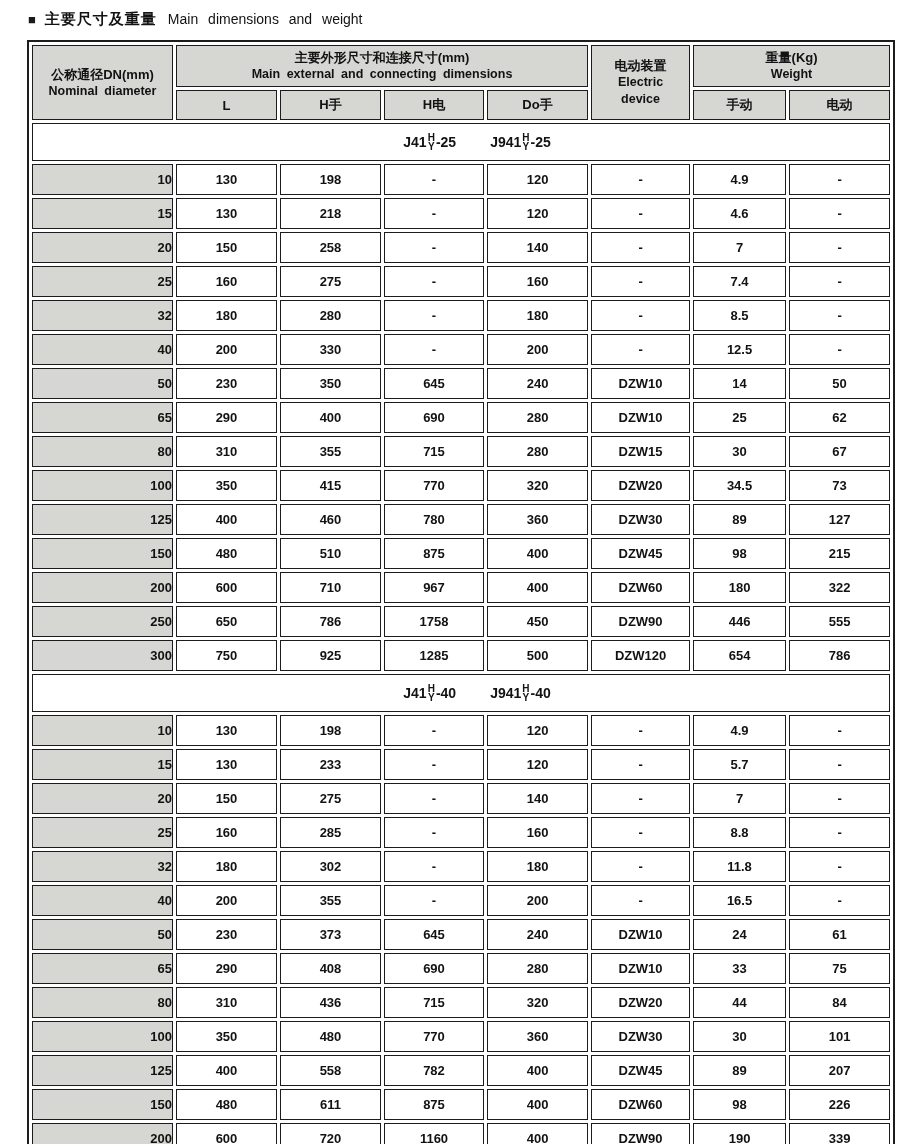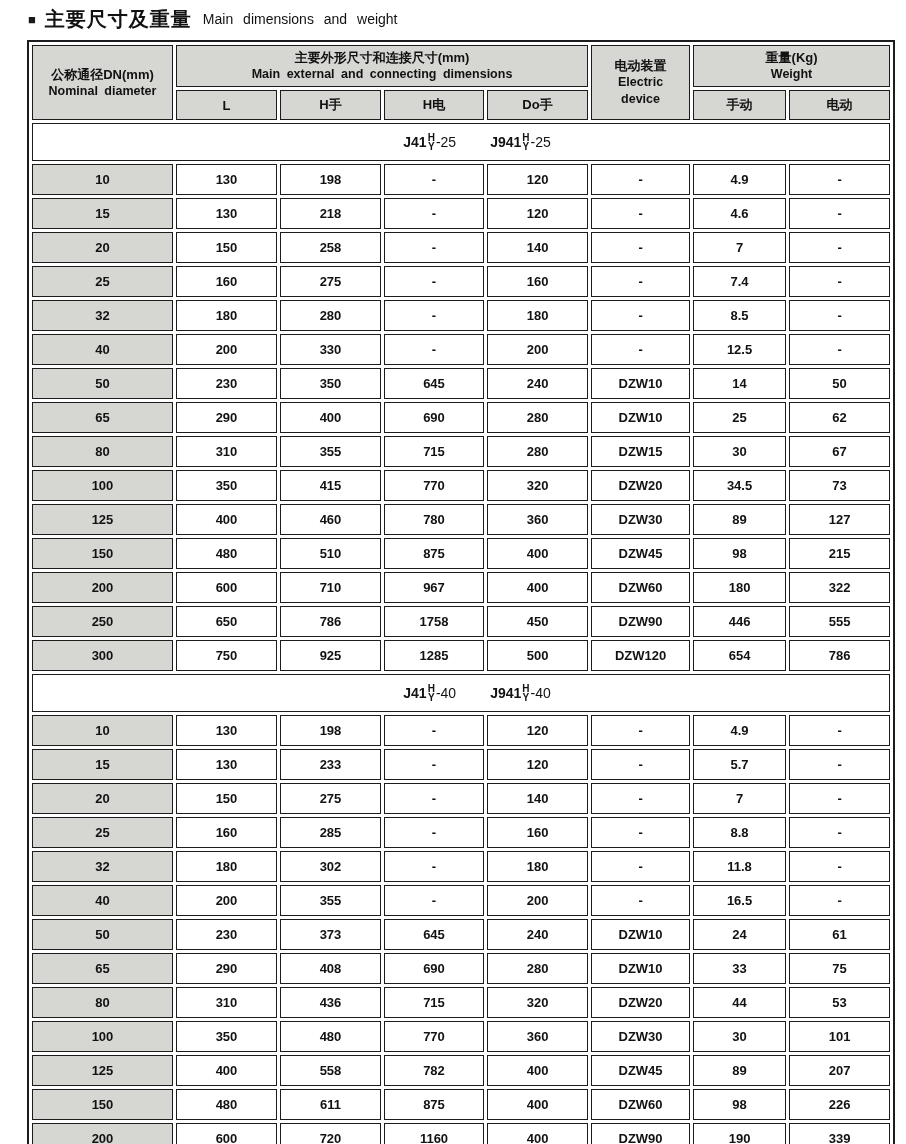--- a/index.html
+++ b/index.html
@@ -8,21 +8,21 @@
     font-family:"Liberation Sans","DejaVu Sans",sans-serif;
     color:#121212;-webkit-font-smoothing:antialiased;
   }
   .title-bar{
     display:flex;align-items:center;gap:9px;
     margin:8px 0 0 28px;height:22px;
   }
   .title-bullet{
     font-size:13px;line-height:13px;color:#1a1a1a;
   }
-  .title-zh{font-size:20px;font-weight:bold;letter-spacing:1px;}
+  .title-zh{font-size:15px;font-weight:bold;letter-spacing:1px;}
   .title-en{font-size:14px;font-weight:500;word-spacing:6px;margin-left:2px;}
 
   table.spec{
     border-collapse:separate;border-spacing:3px;
     table-layout:fixed;width:855px;
     margin:10px 0 0 27px;
     border:2px solid #1c1c1c;
     background:#ffffff;
   }
   .spec col.c-dn{width:141px;}
@@ -38,36 +38,36 @@
   .spec th{
     background:#d6d6d3;
     font-size:13px;font-weight:bold;
   }
   .spec th .en{font-weight:600;font-size:12.5px;word-spacing:3px;}
   .hdr-top{height:42px;}
   .hdr-sub{height:30px;}
   .hdr-2line{line-height:17px;}
   td.dn-cell{
     background:#d6d6d3;
-    font-size:13px;font-weight:bold;height:29px;
+    font-size:13px;font-weight:bold;height:29px;text-align:right;
   }
   td.val-cell{
     background:#ffffff;
     font-size:13px;font-weight:bold;height:29px;
   }
   td.section-cell{
     background:#ffffff;height:36px;
     font-size:14px;font-weight:bold;padding-left:32px;
   }
   .model{display:inline-flex;align-items:center;margin:0 17px;}
   .model .stack{
     display:inline-flex;flex-direction:column;align-items:center;
     font-size:10px;line-height:9.5px;font-weight:bold;margin:0 1px;
   }
-  .model .rating{font-weight:normal;}
+  .model .rating{font-weight:bold;}
 </style>
 </head>
 <body>
 
 <div class="title-bar">
   <span class="title-bullet">■</span>
   <span class="title-zh">主要尺寸及重量</span>
   <span class="title-en">Main dimensions and weight</span>
 </div>
 
@@ -377,21 +377,21 @@
         <td class="val-cell">75</td>
       </tr>
       <tr>
         <td class="dn-cell">80</td>
         <td class="val-cell">310</td>
         <td class="val-cell">436</td>
         <td class="val-cell">715</td>
         <td class="val-cell">320</td>
         <td class="val-cell">DZW20</td>
         <td class="val-cell">44</td>
-        <td class="val-cell">53</td>
+        <td class="val-cell">84</td>
       </tr>
       <tr>
         <td class="dn-cell">100</td>
         <td class="val-cell">350</td>
         <td class="val-cell">480</td>
         <td class="val-cell">770</td>
         <td class="val-cell">360</td>
         <td class="val-cell">DZW30</td>
         <td class="val-cell">30</td>
         <td class="val-cell">101</td>

